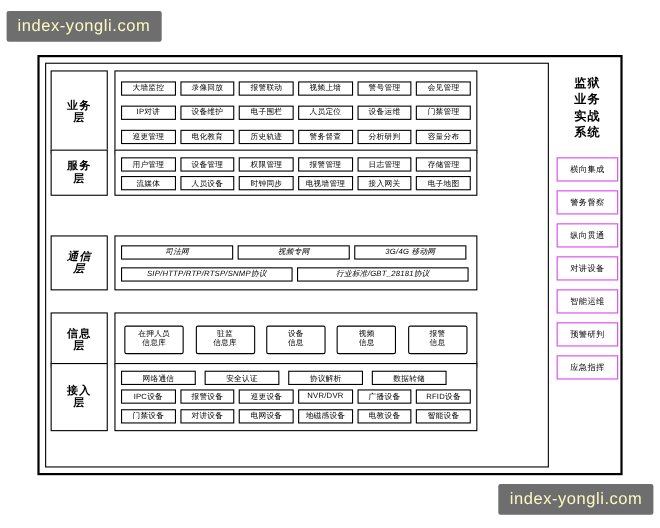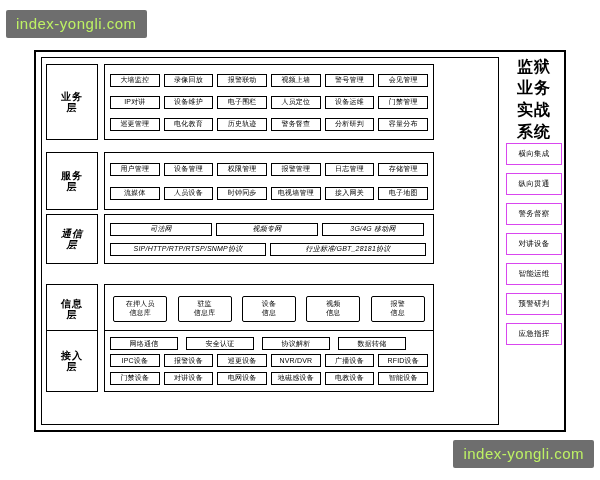--- a/index.html
+++ b/index.html
@@ -10,21 +10,21 @@
     width: 600px;
     height: 480px;
     background: #ffffff;
     font-family: "Liberation Sans", sans-serif;
     position: relative;
     overflow: hidden;
   }
   .watermark {
     position: absolute;
     background: #6e6e6e;
-    color: #bef264;
+    color: #fef9c3;
     font-size: 15px;
     letter-spacing: 0.5px;
     padding: 5px 10px 6px 10px;
     border-radius: 2px;
     font-family: "Liberation Sans", sans-serif;
   }
   .watermark.top {
     left: 6px;
     top: 10px;
   }
@@ -104,21 +104,21 @@
   }
   .cell:last-child { margin-right: 0; }
 
   
   #layer-business { top: 12px; height: 76px; }
   #layer-business .layer-body { width: 330px; }
   #layer-business .cell { width: 50px; }
   #layer-business .row { margin: 2px 0; }
 
   
-  #layer-service { top: 100px; height: 58px; }
+  #layer-service { top: 84px; height: 42px; }
   #layer-service .layer-body { width: 330px; }
   #layer-service .cell { width: 50px; }
   #layer-service .row { margin: 2px 0; }
 
   
   #layer-comm { top: 162px; height: 50px; font-style: italic; }
   #layer-comm .layer-body { width: 330px; }
   #layer-comm .row { margin: 2px 0; }
   #layer-comm .cell.c3 { width: 102px; }
   #layer-comm .cell.c2 { width: 156px; }
@@ -144,21 +144,21 @@
   
   .right-col {
     position: absolute;
     left: 470px;
     top: 5px;
     width: 56px;
     height: 368px;
   }
   .system-title {
     height: 78px;
-    font-size: 16px;
+    font-size: 11px;
     font-weight: bold;
     text-align: left;
     line-height: 1.35;
     letter-spacing: 1px;
     display: flex;
     align-items: center;
     justify-content: center;
     padding-top: 6px;
     box-sizing: border-box;
   }
@@ -334,20 +334,20 @@
   <div class="right-col">
     <div class="system-title">
       <span>
         <span>监狱</span><br>
         <span>业务</span><br>
         <span>实战</span><br>
         <span>系统</span>
       </span>
     </div>
     <div class="right-item">横向集成</div>
+    <div class="right-item">警务督察</div>
     <div class="right-item">纵向贯通</div>
-    <div class="right-item">警务督察</div>
     <div class="right-item">对讲设备</div>
     <div class="right-item">智能运维</div>
     <div class="right-item">预警研判</div>
     <div class="right-item">应急指挥</div>
   </div>
 </div>
 
 </body></html>

